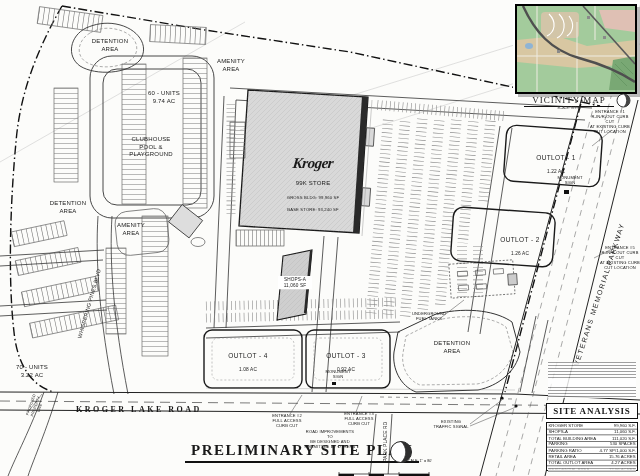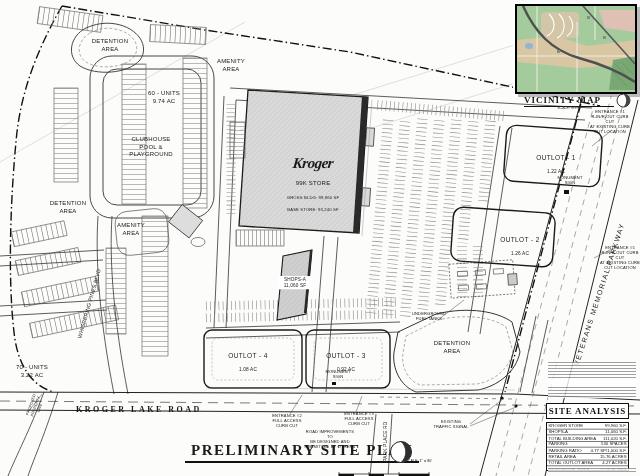--- a/index.html
+++ b/index.html
@@ -28,29 +28,29 @@
       font-family:"Liberation Serif",serif;font-weight:bold;font-size:15px;
       letter-spacing:1.5px;border-bottom:2px solid #111;padding:0 6px 2px 6px;white-space:nowrap;}
   .scale-note{position:absolute;left:342px;top:459px;width:90px;text-align:right;
       font-size:6px;transform:scale(.62);transform-origin:right top;z-index:5;}
   .compass{position:absolute;left:389px;top:440px;z-index:5;}
   .scalebar{position:absolute;left:338px;top:466px;z-index:5;}
 
   
   .vmap{position:absolute;left:515px;top:4px;width:118px;height:86px;background:#fff;
         border:2px solid #000;box-shadow:3px 3px 0 rgba(60,60,60,.35),0 0 0 2px #fff;z-index:6;}
-  .vmap-label{position:absolute;left:524px;top:95px;width:90px;text-align:left;z-index:6;
-      font-family:"Liberation Serif",serif;font-weight:bold;font-size:9px;letter-spacing:1px;
+  .vmap-label{position:absolute;left:524px;top:95px;width:90px;text-align:center;z-index:6;
+      font-family:"Liberation Serif",serif;font-weight:normal;font-size:9px;letter-spacing:1px;
       border-bottom:1.2px solid #111;padding-bottom:1px;}
   .vmap-scale{position:absolute;left:524px;top:106px;width:90px;text-align:center;z-index:6;
       font-size:6px;transform:scale(.6);transform-origin:center top;color:#333;}
   .vmap-compass{position:absolute;left:616px;top:93px;z-index:6;}
 
   
-  .sa-panel{position:absolute;left:546px;top:403px;width:83px;z-index:6;background:#fff;}
+  .sa-panel{position:absolute;left:546px;top:403px;width:92px;z-index:6;background:#fff;}
   .sa-title{font-family:"Liberation Serif",serif;font-weight:bold;font-size:9px;
       letter-spacing:.8px;text-align:center;border:1.5px solid #111;padding:2px 0;background:#fff;}
   .sa-tablewrap{margin-top:3px;border:1px solid #111;background:#fff;overflow:hidden;height:47px;}
   .sa-scale{transform:scale(.72);transform-origin:top left;width:139%;}
   .sa-row{display:flex;justify-content:space-between;border-bottom:.5px solid #444;
       padding:.5px 2px;font-size:6px;line-height:1.1;white-space:nowrap;}
   .sa-row span:last-child{text-align:right;}
   .txtbars{position:absolute;z-index:6;background-color:#fff;
       background-image:repeating-linear-gradient(to bottom,#8a8a8a 0,#8a8a8a .8px,transparent .8px,transparent 3.1px);
       opacity:.8;}

